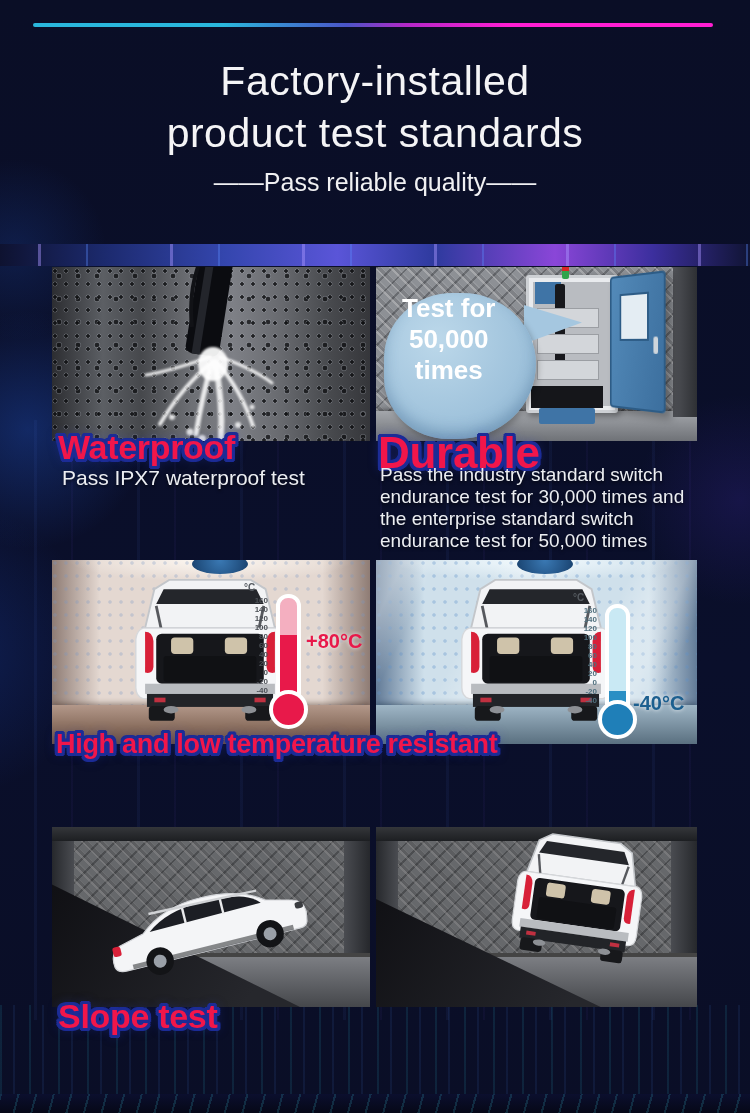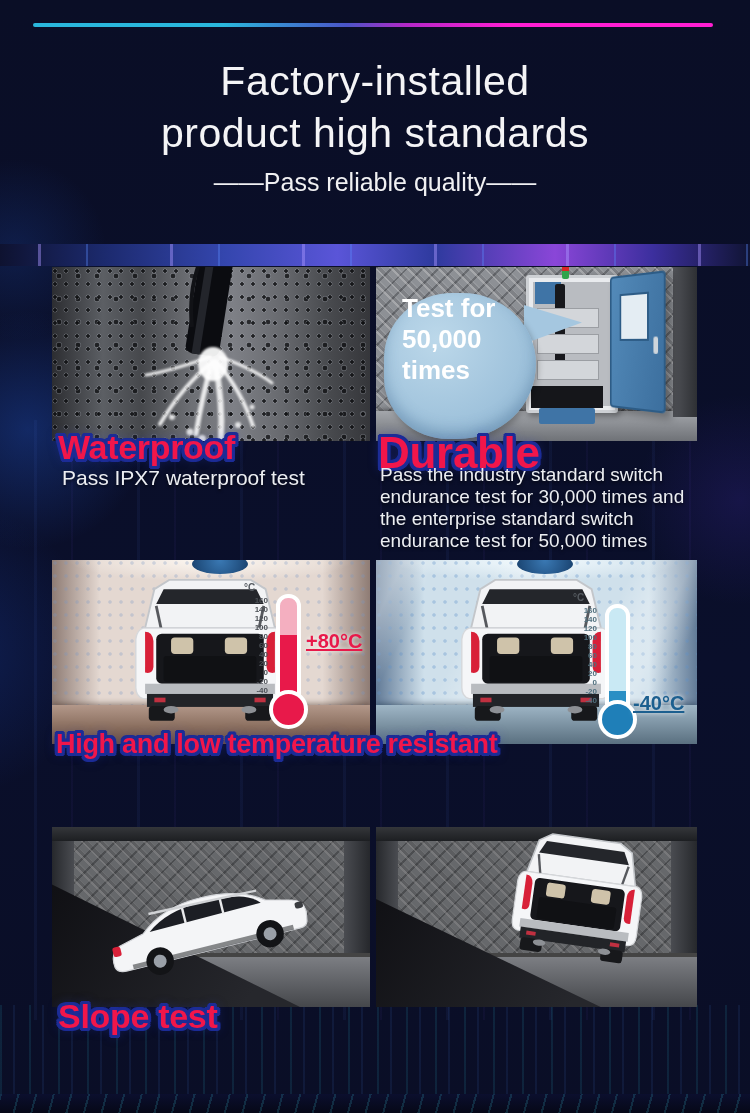--- a/index.html
+++ b/index.html
@@ -75,21 +75,21 @@
     transform:perspective(420px) rotateY(-38deg);transform-origin:left center;box-shadow:6px 4px 8px rgba(0,0,0,.35);}
   .cab-win{position:absolute;left:10px;top:16px;width:30px;height:42px;background:#e4edf3;border:2px solid #2d5c86;}
   .cab-handle{position:absolute;right:6px;top:58px;width:5px;height:16px;background:#cfd6dc;border-radius:2px;}
   .cab-lamp{position:absolute;left:186px;top:-4px;width:7px;height:16px;background:linear-gradient(#d82626 0 50%,#2ea44c 50%);border-radius:2px;}
   
   .bubble{position:absolute;left:8px;top:26px;width:152px;height:146px;z-index:3;
     background:radial-gradient(circle at 35% 32%,#bcd8ea,#9cc0da 68%,#8cb2ce);
     border-radius:48% 52% 55% 45%;box-shadow:inset 0 -8px 14px rgba(55,95,135,.35),2px 3px 6px rgba(0,0,0,.25);}
   .bubble-tail{position:absolute;left:148px;top:38px;width:58px;height:44px;background:#a5c7e0;
     clip-path:polygon(0 0,100% 40%,0 88%);}
-  .bubble-text{position:absolute;left:26px;top:26px;color:#fff;font-size:26px;font-weight:bold;line-height:31px;z-index:4;}
+  .bubble-text{position:absolute;left:26px;top:26px;color:#fff;font-size:26px;font-weight:bold;line-height:31px;z-index:4;text-align:center;}
   
   .room-hot{position:absolute;inset:0;background-color:#e4d8d1;
     background-image:
       radial-gradient(circle at 3px 3px,rgba(120,150,195,.30) 0 1.3px,transparent 2.2px),
       radial-gradient(ellipse 60% 16% at 50% 0%,rgba(255,250,244,.95),rgba(255,250,244,0) 75%),
       linear-gradient(90deg,rgba(72,48,40,.55),rgba(72,48,40,0) 15%,rgba(72,48,40,0) 85%,rgba(72,48,40,.55));
     background-size:11px 13px,100% 100%,100% 100%;}
   .floor-hot{position:absolute;left:0;bottom:0;width:100%;height:21%;
     background:linear-gradient(#b3988a 0%,#6b4f3e 100%);box-shadow:0 -2px 5px rgba(60,35,25,.4);}
   .room-cold{position:absolute;inset:0;background-color:#cfe0eb;
@@ -107,21 +107,21 @@
   
   .thermo{position:absolute;z-index:4;width:120px;height:150px;}
   .t-unit{position:absolute;left:0;top:-4px;font-size:10px;color:#555a60;font-weight:bold;}
   .t-scale{position:absolute;left:0;top:10px;width:24px;text-align:right;font-size:8px;line-height:9px;color:#4c5056;font-weight:bold;}
   .t-tube{position:absolute;left:32px;top:8px;width:17px;height:104px;border:4px solid #fff;border-radius:12px;}
   .t-tube.hot{background:linear-gradient(#f4afc0 0 36%,#e8194a 36%);}
   .t-tube.cold{background:linear-gradient(#c9e9f4 0 80%,#2a8fc4 80%);}
   .t-bulb{position:absolute;left:25px;top:104px;width:31px;height:31px;border-radius:50%;border:4px solid #fff;}
   .t-bulb.hot{background:#e8194a;}
   .t-bulb.cold{background:#1f7fb8;}
-  .t-label{position:absolute;font-size:20px;font-weight:bold;text-shadow:0 0 4px rgba(255,255,255,.8);text-decoration:underline;}
+  .t-label{position:absolute;font-size:20px;font-weight:bold;text-shadow:0 0 4px rgba(255,255,255,.8);}
   .t-label.hot{left:62px;top:44px;color:#e8194a;}
   .t-label.cold{left:60px;top:96px;color:#1c5f8f;}
   
   .beam{position:absolute;left:0;top:0;width:100%;height:14px;background:linear-gradient(#34363a,#1d1f22);z-index:3;}
   .s-wall{position:absolute;left:0;top:14px;width:100%;height:62%;}
   .s-pillar-l{position:absolute;left:0;top:14px;width:22px;height:62%;background:linear-gradient(90deg,#26282c,#4a4c51);z-index:2;}
   .s-pillar-r{position:absolute;right:0;top:14px;width:26px;height:62%;background:linear-gradient(90deg,#4a4c51,#26282c);z-index:2;}
   .s-floor{position:absolute;left:0;bottom:0;width:100%;height:28%;background:linear-gradient(#7c7e83,#45474b);}
   .ramp{position:absolute;inset:0;z-index:2;background:linear-gradient(120deg,#0d0d11,#26272c 70%);}
   .ramp-a{clip-path:polygon(0 32%,78% 100%,0 100%);}
@@ -170,21 +170,21 @@
       <circle cx="202" cy="86" r="17" fill="#131417"></circle>
       <circle cx="202" cy="86" r="8" fill="#9aa0a8"></circle>
     </g>
   </defs>
 </svg>
 
 <div id="page">
 
   <div class="abs topline"></div>
   <div class="abs title" style="top:58px">Factory-installed</div>
-  <div class="abs title" style="top:110px">product high standards</div>
+  <div class="abs title" style="top:110px">product test standards</div>
   <div class="abs subtitle">——Pass reliable quality——</div>
   <div class="abs band"></div>
   <div class="abs streaks"></div>
   <div class="abs rain"></div>
 
   <div class="abs ph" style="left:52px;top:267px;width:318px;height:174px">
     <div class="wp-bg"></div>
     <div class="wp-drops"></div>
     <svg viewBox="0 0 318 174" style="position:absolute;inset:0">
       <defs>

